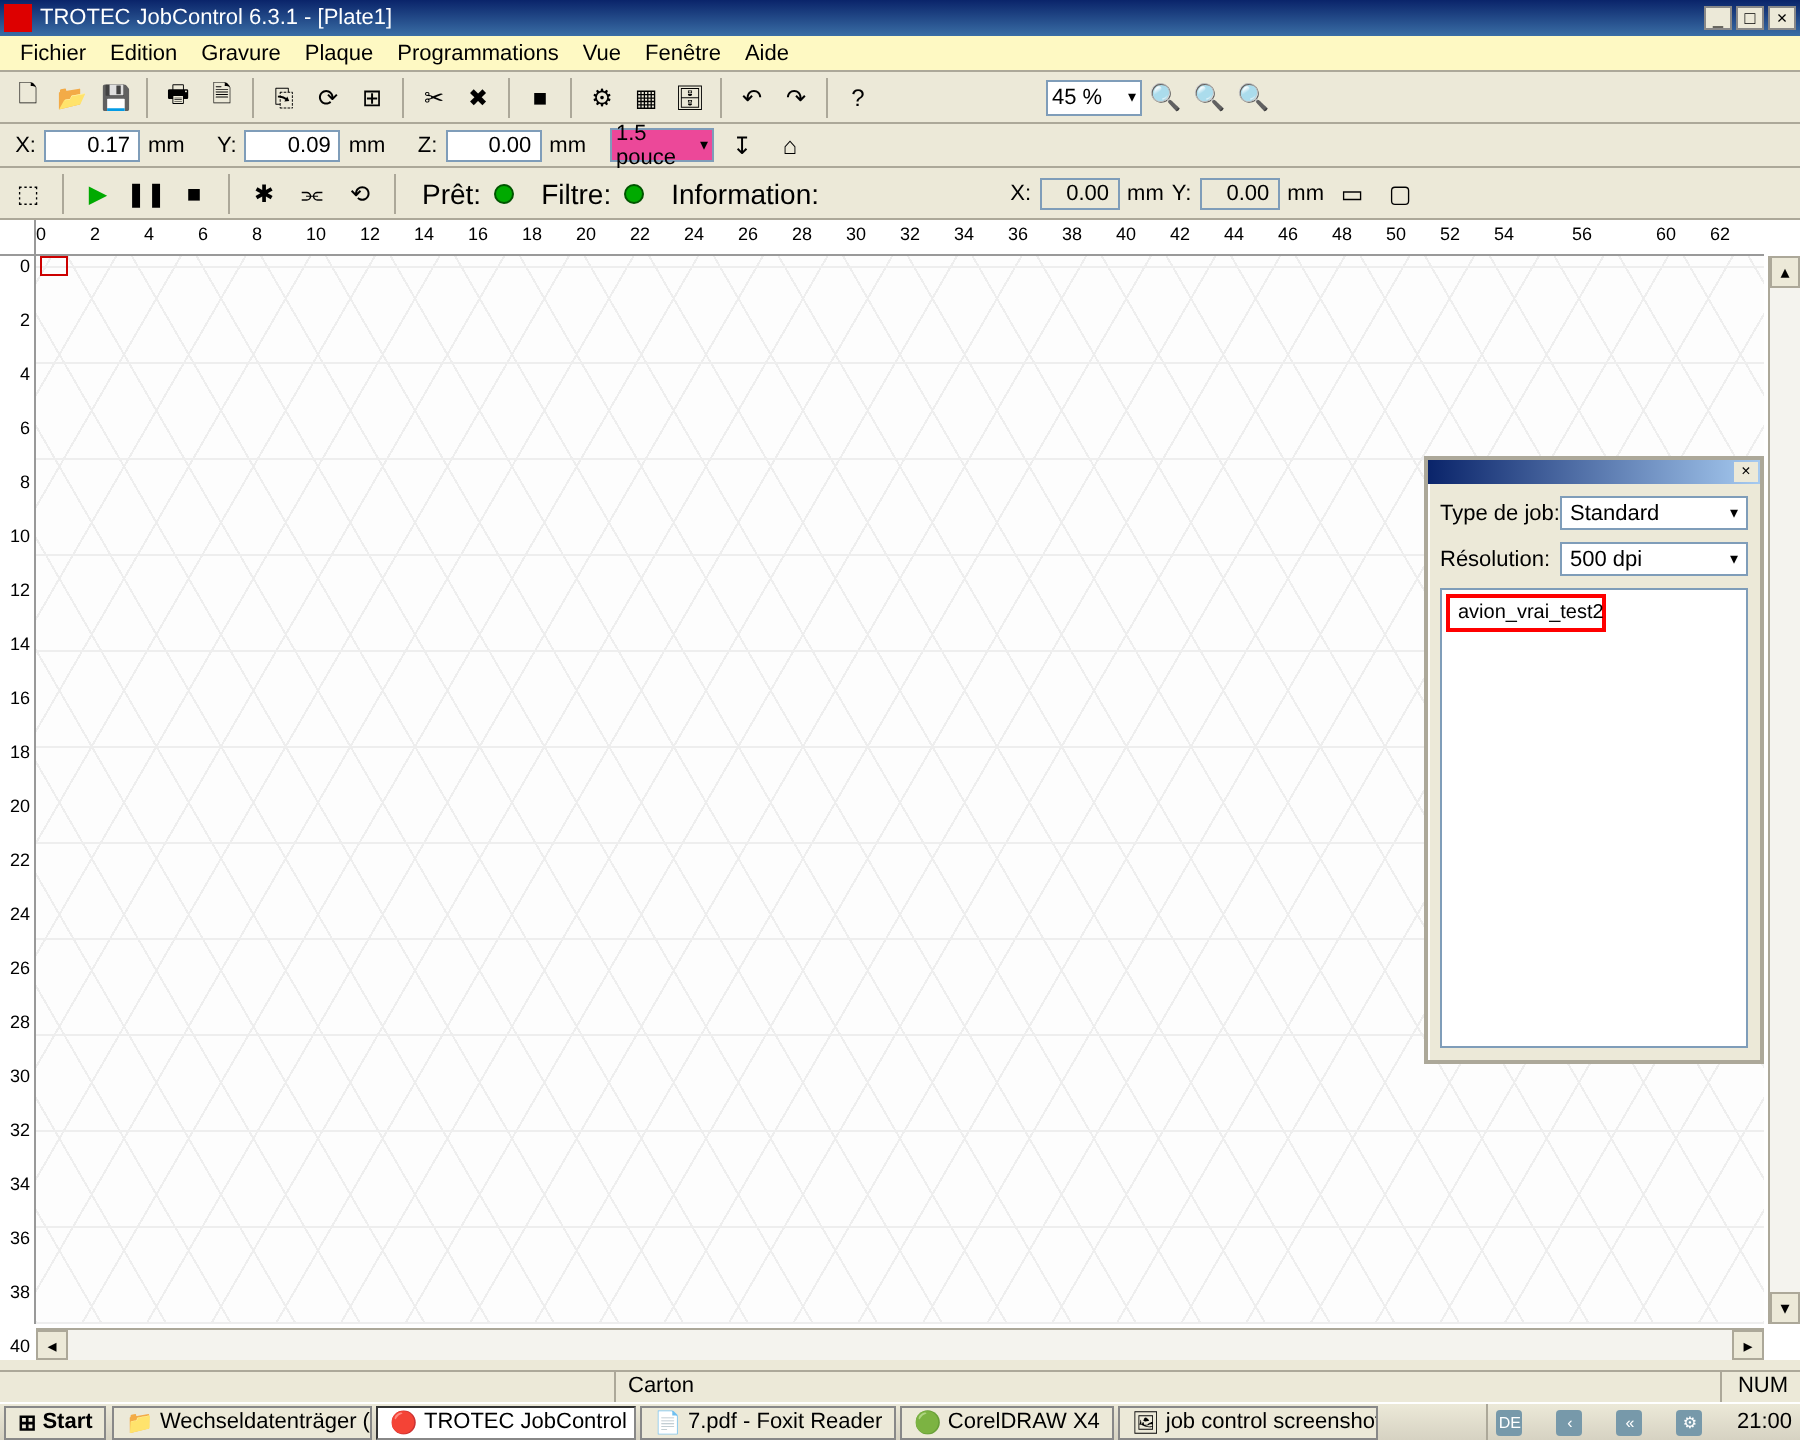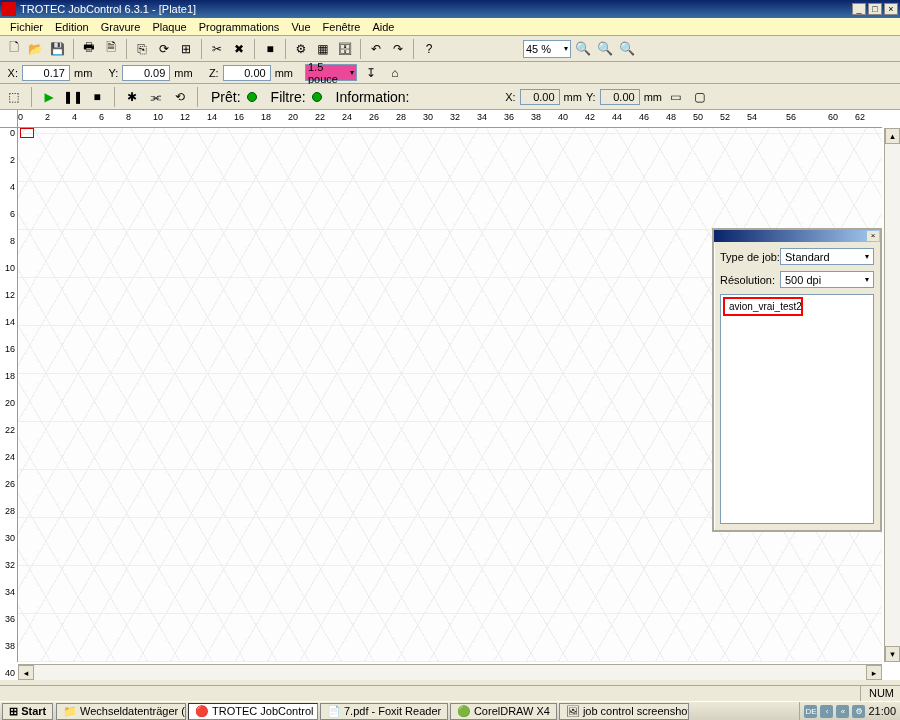--- a/index.html
+++ b/index.html
@@ -78,21 +78,21 @@
 .statusbar { position: absolute; left: 0; right: 0; bottom: 19px; height: 16px; background: #ece9d8; border-top: 1px solid #aca899; display: flex; align-items: center; font-size: 10px; }
 .statusbar .cell { border-left: 1px solid #aca899; padding: 0 6px; height: 100%; line-height: 15px; }
 .statusbar .fill { flex: 1; }
 .numcell { width: 40px; text-align: right; margin-left: 46px; }
 
 
 .taskbar { position: absolute; left: 0; right: 0; bottom: 0; height: 19px; background: linear-gradient(#ece9d8, #d6d2c2); border-top: 1px solid #fff; display: flex; align-items: center; font-size: 10px; }
 .startbtn { height: 17px; padding: 0 6px; border: 1px solid #888; background: #ece9d8; margin: 0 2px; font-weight: bold; display: flex; align-items: center; }
 .taskbtn { height: 17px; padding: 0 6px; border: 1px solid #888; background: #ece9d8; margin: 0 1px; display: flex; align-items: center; gap: 3px; max-width: 130px; overflow: hidden; white-space: nowrap; }
 .taskbtn.active { background: #fff; border: 1px inset #888; }
-.taskbar .tray { margin-left: auto; display: flex; align-items: center; gap: 3px; padding: 0 4px; border-left: 1px solid #aca899; height: 100%; justify-content: flex-end; }
+.taskbar .tray { margin-left: auto; display: flex; align-items: center; gap: 17px; padding: 0 4px; border-left: 1px solid #aca899; height: 100%; justify-content: flex-end; }
 .tico { width: 13px; height: 13px; background: #79a; border-radius: 2px; font-size: 8px; text-align: center; line-height: 13px; color: #fff; }
 .ruler-corner { position: absolute; top: 0; left: 0; width: 18px; height: 18px; background: #fff; border-right: 1px solid #999; border-bottom: 1px solid #999; }
 </style>
 </head>
 <body>
 
 <div class="titlebar">
   <div class="ico"></div>
   <span>TROTEC JobControl 6.3.1 - [Plate1]</span>
   <div class="sp"></div>
@@ -286,20 +286,21 @@
       </div>
       <div class="joblist">
         <div class="item">avion_vrai_test2</div>
       </div>
     </div>
   </div>
 </div>
 
 <div class="statusbar">
   <div class="fill"></div>
+  <div class="cell" style="width:200px">Carton</div>
   <div class="fill"></div>
   <div class="cell numcell">NUM</div>
 </div>
 
 <div class="taskbar">
   <div class="startbtn">
     <span style="margin-right:3px">⊞</span>
       <span>Start</span>
   </div>
   <div class="taskbtn">

